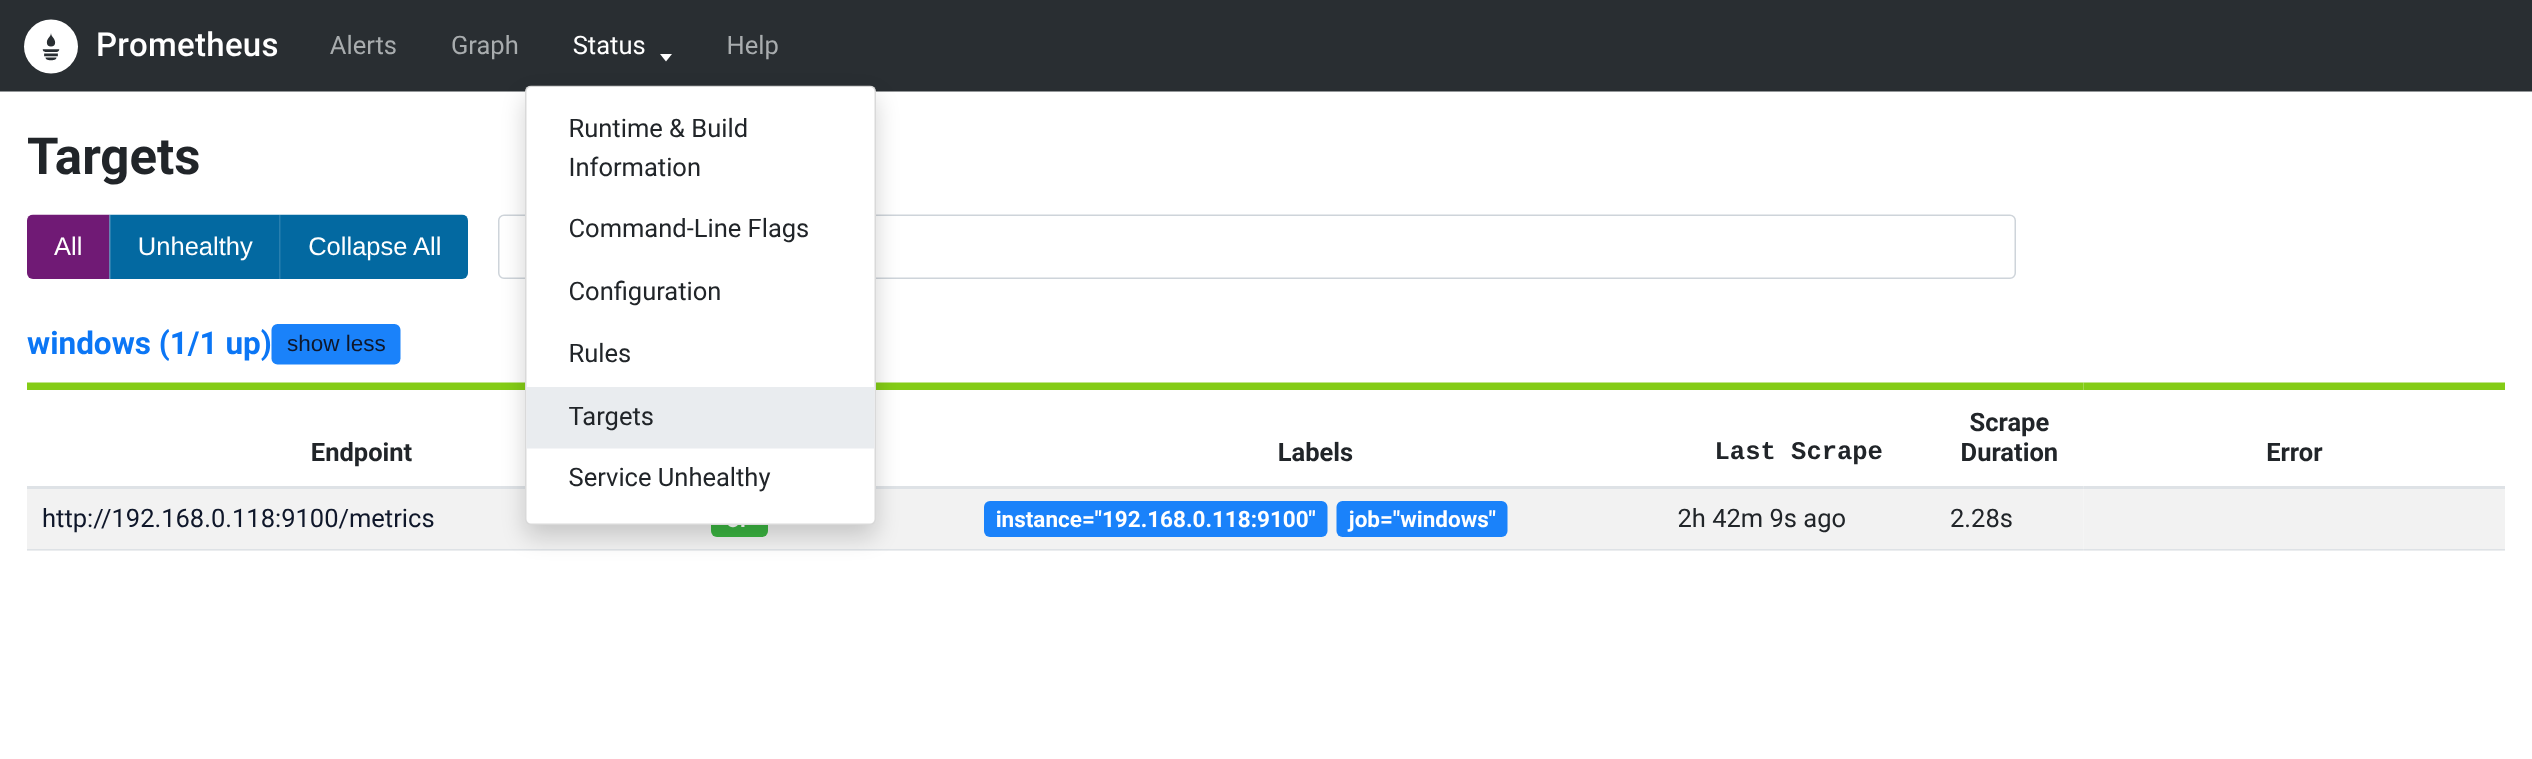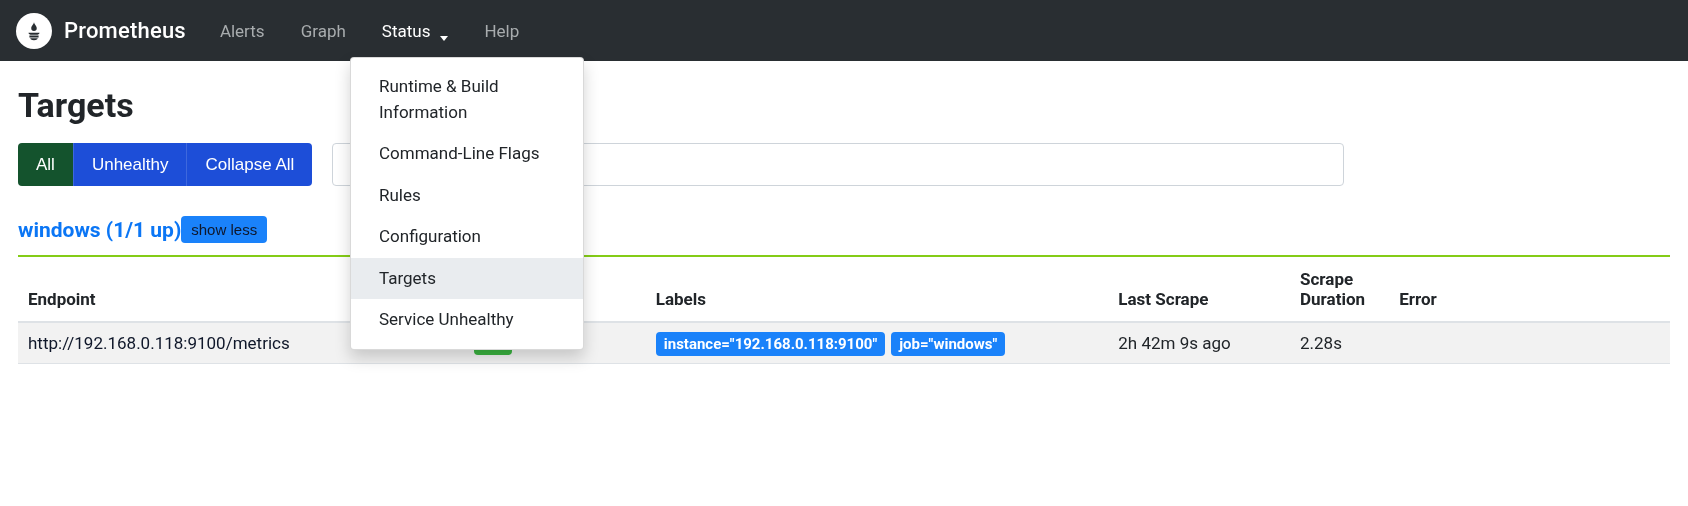--- a/index.html
+++ b/index.html
@@ -99,30 +99,30 @@
       display: flex;
       align-items: stretch;
       margin-bottom: 30px;
     }
     .btn-group {
       display: inline-flex;
       border-radius: 4px;
       overflow: hidden;
     }
     .btn {
-      background: #1d4ed8;
+      background: #0369a1;
       color: #fff;
       border: none;
       padding: 10px 18px;
       font-size: 17px;
       cursor: pointer;
       display: inline-flex;
       align-items: center;
     }
-    .btn.darker { background: #14532d; }
+    .btn.darker { background: #701a75; }
     .btn + .btn { border-left: 1px solid rgba(255,255,255,0.15); }
     .filter-input {
       flex: 1;
       max-width: 1012px;
       height: 43px;
       border: 1px solid #ced4da;
       border-radius: 4px;
       margin-left: 20px;
       padding: 0 12px;
       font-size: 16px;
@@ -145,25 +145,25 @@
       padding: 5px 10px;
       font-size: 15px;
       border-radius: 4px;
       cursor: pointer;
     }
     table {
       width: 100%;
       border-collapse: collapse;
     }
     thead th {
-      text-align: left;
+      text-align: center;
       font-weight: 700;
       font-size: 17px;
       padding: 12px 10px;
-      border-top: 2px solid #84cc16;
+      border-top: 5px solid #84cc16;
       border-bottom: 2px solid #dee2e6;
       vertical-align: bottom;
     }
     tbody td {
       padding: 10px;
       border-bottom: 1px solid #dee2e6;
       font-size: 17px;
       vertical-align: middle;
     }
     tbody tr:nth-child(odd) { background: #f2f2f2; }
@@ -182,21 +182,21 @@
       font-size: 15px;
       font-weight: 700;
       padding: 3px 8px;
       border-radius: 4px;
       margin-right: 6px;
       white-space: nowrap;
     }
     .col-endpoint { width: 27%; }
     .col-state { width: 11%; }
     .col-labels { width: 28%; }
-    .col-last { width: 11%; }
+    .col-last { width: 11%; font-family: Liberation Mono, monospace; }
     .col-dur { width: 6%; }
   </style>
 </head>
 <body>
 
 <div class="navbar">
   <div class="navbar-brand">
     <span class="logo-circle">
       <svg width="22" height="22" viewBox="0 0 24 24" fill="#292e32">
         <path d="M12 2c0 3-3 4-3 7 0 2 1 3 3 3s3-1 3-3c0-3-3-4-3-7zm-6 12c0 2 2 2 2 2h8s2 0 2-2H6zm1 3h10v2H7v-2zm1 3h8c0 1-1 2-4 2s-4-1-4-2z"></path>
@@ -211,22 +211,22 @@
       <span>Status</span>
       <span class="caret"></span>
     </div>
     <div class="nav-link">Help</div>
   </div>
 </div>
 
 <div class="dropdown" id="status-dropdown">
     <div class="dropdown-item">Runtime &amp; Build Information</div>
     <div class="dropdown-item">Command-Line Flags</div>
+    <div class="dropdown-item">Configuration</div>
     <div class="dropdown-item">Rules</div>
-    <div class="dropdown-item">Configuration</div>
     <div class="dropdown-item highlighted">Targets</div>
     <div class="dropdown-item">Service Unhealthy</div>
   </div>
 
 <div class="content">
   <h1 class="page-title">Targets</h1>
 
   <div class="filter-row">
     <div class="btn-group">
       <button class="btn darker">All</button>

